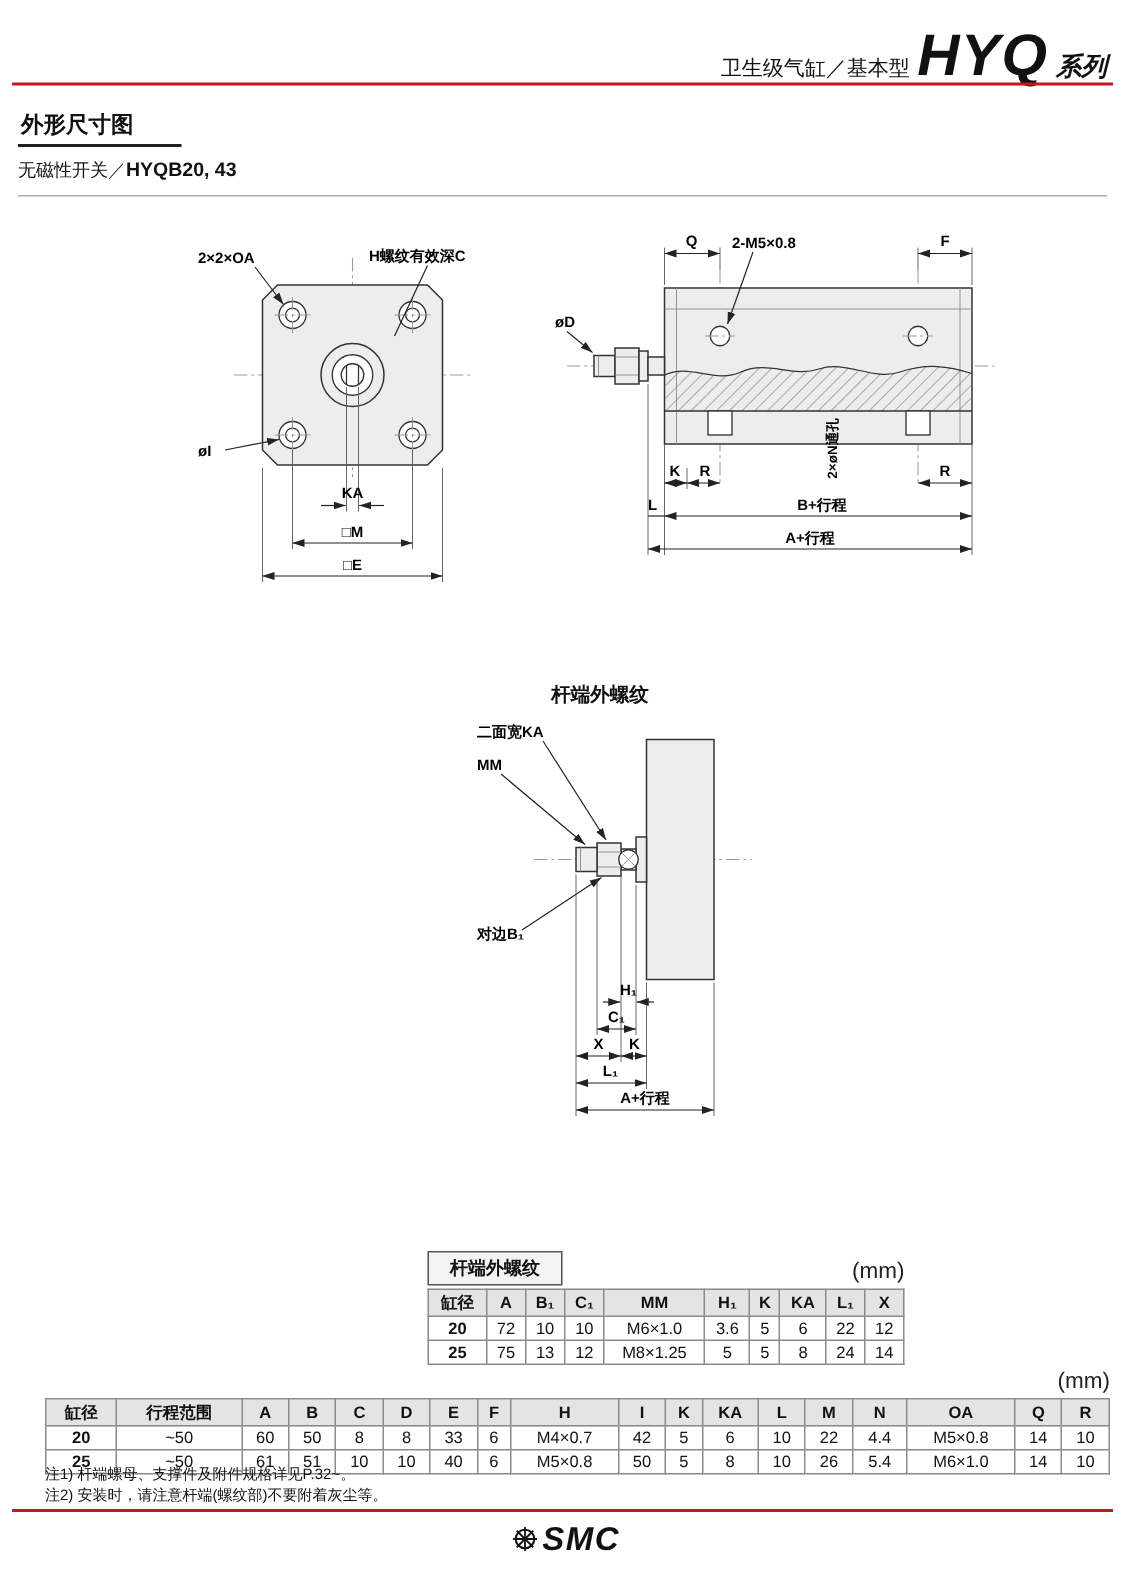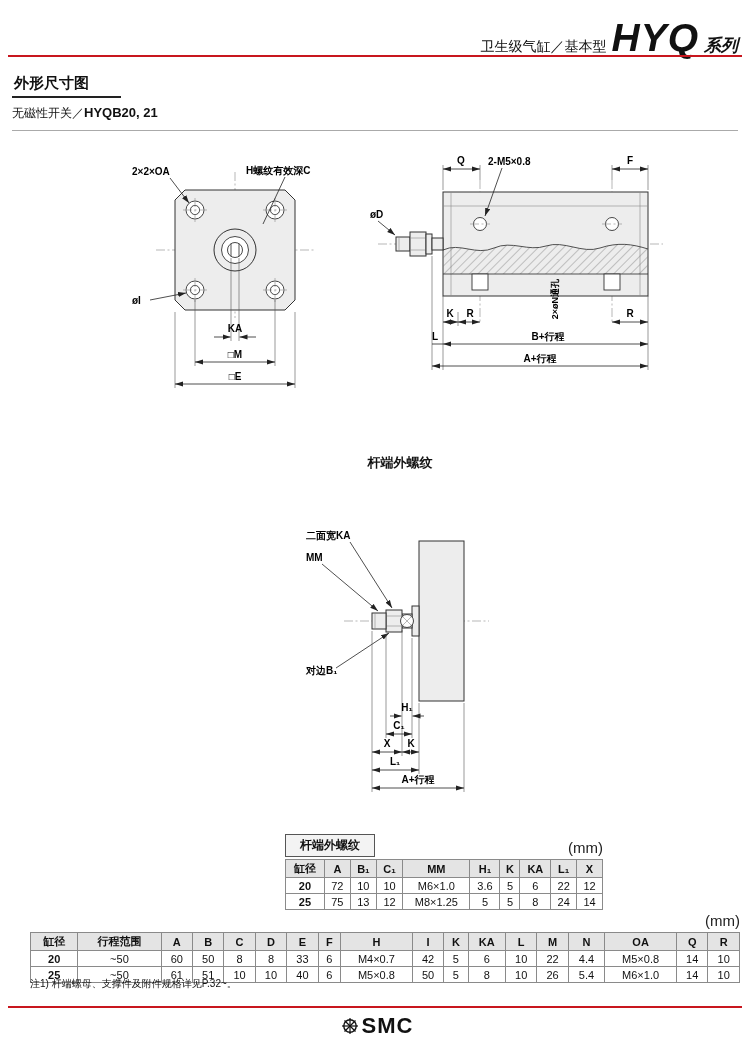--- a/index.html
+++ b/index.html
@@ -51,38 +51,38 @@
   .unit { font-size:15px; color:#222; padding-bottom:1px; }
   table { border-collapse:collapse; width:100%; margin-top:2px; }
   th,td { border:1px solid #8a8a8a; font-size:11px; text-align:center; padding:1px 3px;
     height:16px; white-space:nowrap; }
   th { background:#e4e4e4; font-weight:bold;margin-top:26px; }
   td.bore { font-weight:bold; }
 
   .notes { position:absolute; top:977px; left:30px; font-size:10px; line-height:1.4; color:#111; }
 
   .footer-logo { position:absolute; top:1013px; left:4px; right:0; display:flex; justify-content:center;
-    align-items:center; gap:3px; }
+    align-items:center; gap:3px;font-style:italic; }
   .footer-logo .logo-text { font-size:22px; font-weight:bold; letter-spacing:1px; }
 </style>
 </head>
 <body>
 
 <div class="page">
 
   <div class="header">
     <span class="category">卫生级气缸／基本型</span>
     <span class="series">HYQ</span>
     <span class="series-suffix">系列</span>
   </div>
   <div class="rule-red rule-top"></div>
 
   <div class="section-title">外形尺寸图</div>
   <div class="subtitle">
-    <span>无磁性开关／</span><span class="model">HYQB20, 21</span>
+    <span>无磁性开关／</span><span class="model">HYQB20, 43</span>
   </div>
 
   <div class="drw" style="left:130px; top:162px;">
     <svg width="210" height="250" viewBox="0 0 210 250">
       <defs>
         <marker id="ae1" markerWidth="9" markerHeight="6" refX="8" refY="3" orient="auto" markerUnits="userSpaceOnUse">
             <path d="M0,0.4 L8,3 L0,5.6 Z" fill="#222"></path>
           </marker>
         <marker id="as1" markerWidth="9" markerHeight="6" refX="0" refY="3" orient="auto" markerUnits="userSpaceOnUse">
             <path d="M8,0.4 L0,3 L8,5.6 Z" fill="#222"></path>
@@ -242,21 +242,21 @@
         <text x="180" y="186" text-anchor="middle">B+行程</text>
       </g>
       <g>
         <line class="dim" x1="64" y1="212" x2="280" y2="212" marker-start="url(#as2)" marker-end="url(#ae2)"></line>
         <text x="172" y="208" text-anchor="middle">A+行程</text>
       </g>
     </svg>
   </div>
 
   <div class="rod-title">杆端外螺纹</div>
-  <div class="drw" style="left:304px; top:478px;margin-top:48px;">
+  <div class="drw" style="left:316px; top:478px;">
     <svg width="200" height="280" viewBox="0 0 200 280">
       <defs>
         <marker id="ae3" markerWidth="9" markerHeight="6" refX="8" refY="3" orient="auto" markerUnits="userSpaceOnUse">
             <path d="M0,0.4 L8,3 L0,5.6 Z" fill="#222"></path>
           </marker>
         <marker id="as3" markerWidth="9" markerHeight="6" refX="0" refY="3" orient="auto" markerUnits="userSpaceOnUse">
             <path d="M8,0.4 L0,3 L8,5.6 Z" fill="#222"></path>
           </marker>
       </defs>
       <line class="cl" x1="40" y1="95" x2="185" y2="95"></line>
@@ -437,20 +437,21 @@
           <td>M6×1.0</td>
           <td>14</td>
           <td>10</td>
         </tr>
       </tbody>
     </table>
   </div>
 
   <div class="notes">
     <div>注1) 杆端螺母、支撑件及附件规格详见P.32~。</div>
+    <div>注2) 安装时，请注意杆端(螺纹部)不要附着灰尘等。</div>
   </div>
 
   <div class="rule-red rule-bottom"></div>
   <div class="footer-logo">
     <svg width="18" height="18" viewBox="0 0 18 18">
       <circle cx="9" cy="9" r="6.2" fill="none" stroke="#111" stroke-width="1.4"></circle>
       <line x1="9" y1="1" x2="9" y2="17" stroke="#111" stroke-width="1.2"></line>
       <line x1="1" y1="9" x2="17" y2="9" stroke="#111" stroke-width="1.2"></line>
       <line x1="3.5" y1="3.5" x2="14.5" y2="14.5" stroke="#111" stroke-width="1.2"></line>
       <line x1="14.5" y1="3.5" x2="3.5" y2="14.5" stroke="#111" stroke-width="1.2"></line>

